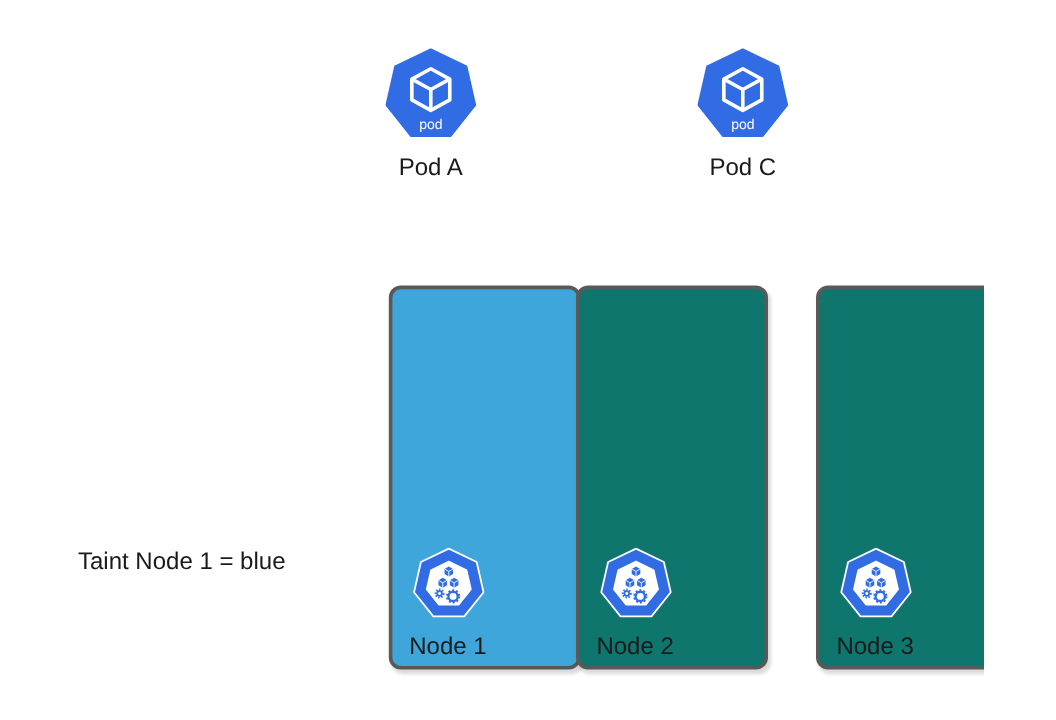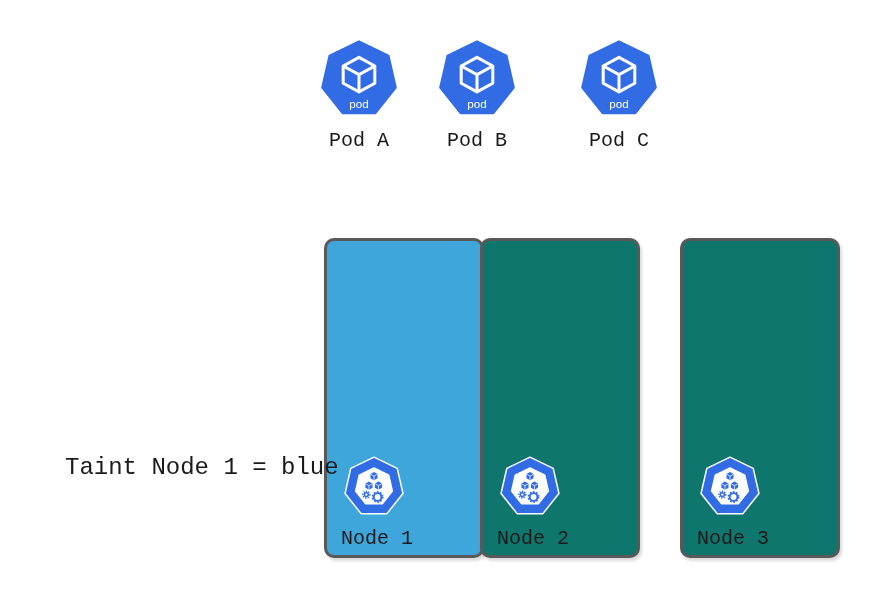--- a/index.html
+++ b/index.html
@@ -5,34 +5,34 @@
   :root{
     --k8s-blue:#326CE5;
     --taint-fill:#3EA6DB;
     --node-border:#595959;
     --text:#1A1A1A;
     --icon-glyph:#FFFFFF;
   }
   html,body{margin:0;padding:0;background:#fff;}
   .canvas{
     position:relative;width:820px;height:600px;background:#ffffff;
-    font-family:Liberation Mono, monospace;color:var(--text);overflow:hidden;padding-left:44px;
+    font-family:Liberation Sans, sans-serif;color:var(--text);overflow:hidden;
   }
   .pod-group{position:absolute;top:40px;width:100px;text-align:center;}
   .pod-icon{width:76px;height:76px;display:inline-block;}
   .pod-label{margin-top:9px;font-size:20px;line-height:21px;color:var(--text);}
   .node-box{
     position:absolute;top:238px;width:160px;height:320px;box-sizing:border-box;
     background:#0f766e;border:3px solid var(--node-border);border-radius:10px;
     box-shadow:2px 3px 3px rgba(0,0,0,0.15);
   }
   .node-box.tainted{background:var(--taint-fill);margin-left:44px;}
   .node-icon{position:absolute;left:17px;top:215px;width:60px;height:60px;}
   .node-label{position:absolute;left:14px;top:287px;font-size:20px;line-height:22px;color:var(--text);}
-  .taint-annotation{position:absolute;left:65px;top:457px;font-size:24px;line-height:22px;color:var(--text);}
+  .taint-annotation{position:absolute;left:65px;top:457px;font-size:20px;line-height:22px;color:var(--text);}
   svg text{font-family:"Liberation Sans",sans-serif;}
 </style>
 </head>
 <body>
 
 <svg width="0" height="0" style="position:absolute" aria-hidden="true">
   <defs>
 
     <symbol id="sym-pod-icon" viewBox="-101 -103 202 200">
       <polygon points="0,-100 78.2,-62.4 97.5,22.3 43.4,90.1 -43.4,90.1 -97.5,22.3 -78.2,-62.4" fill="var(--k8s-blue)" stroke="var(--k8s-blue)" stroke-width="6" stroke-linejoin="round"></polygon>
@@ -65,26 +65,20 @@
 </svg>
 
 <div class="canvas">
 
   <div class="pod-group" style="left:309px">
     <svg class="pod-icon">
         <use href="#sym-pod-icon"></use>
       </svg>
     <div class="pod-label">Pod A</div>
   </div>
-  <div class="pod-group" style="left:427px">
-    <svg class="pod-icon">
-        <use href="#sym-pod-icon"></use>
-      </svg>
-    <div class="pod-label">Pod B</div>
-  </div>
   <div class="pod-group" style="left:569px">
     <svg class="pod-icon">
         <use href="#sym-pod-icon"></use>
       </svg>
     <div class="pod-label">Pod C</div>
   </div>
 
   <div class="node-box tainted" style="left:280px">
     <svg class="node-icon">
         <use href="#sym-node-icon"></use>

